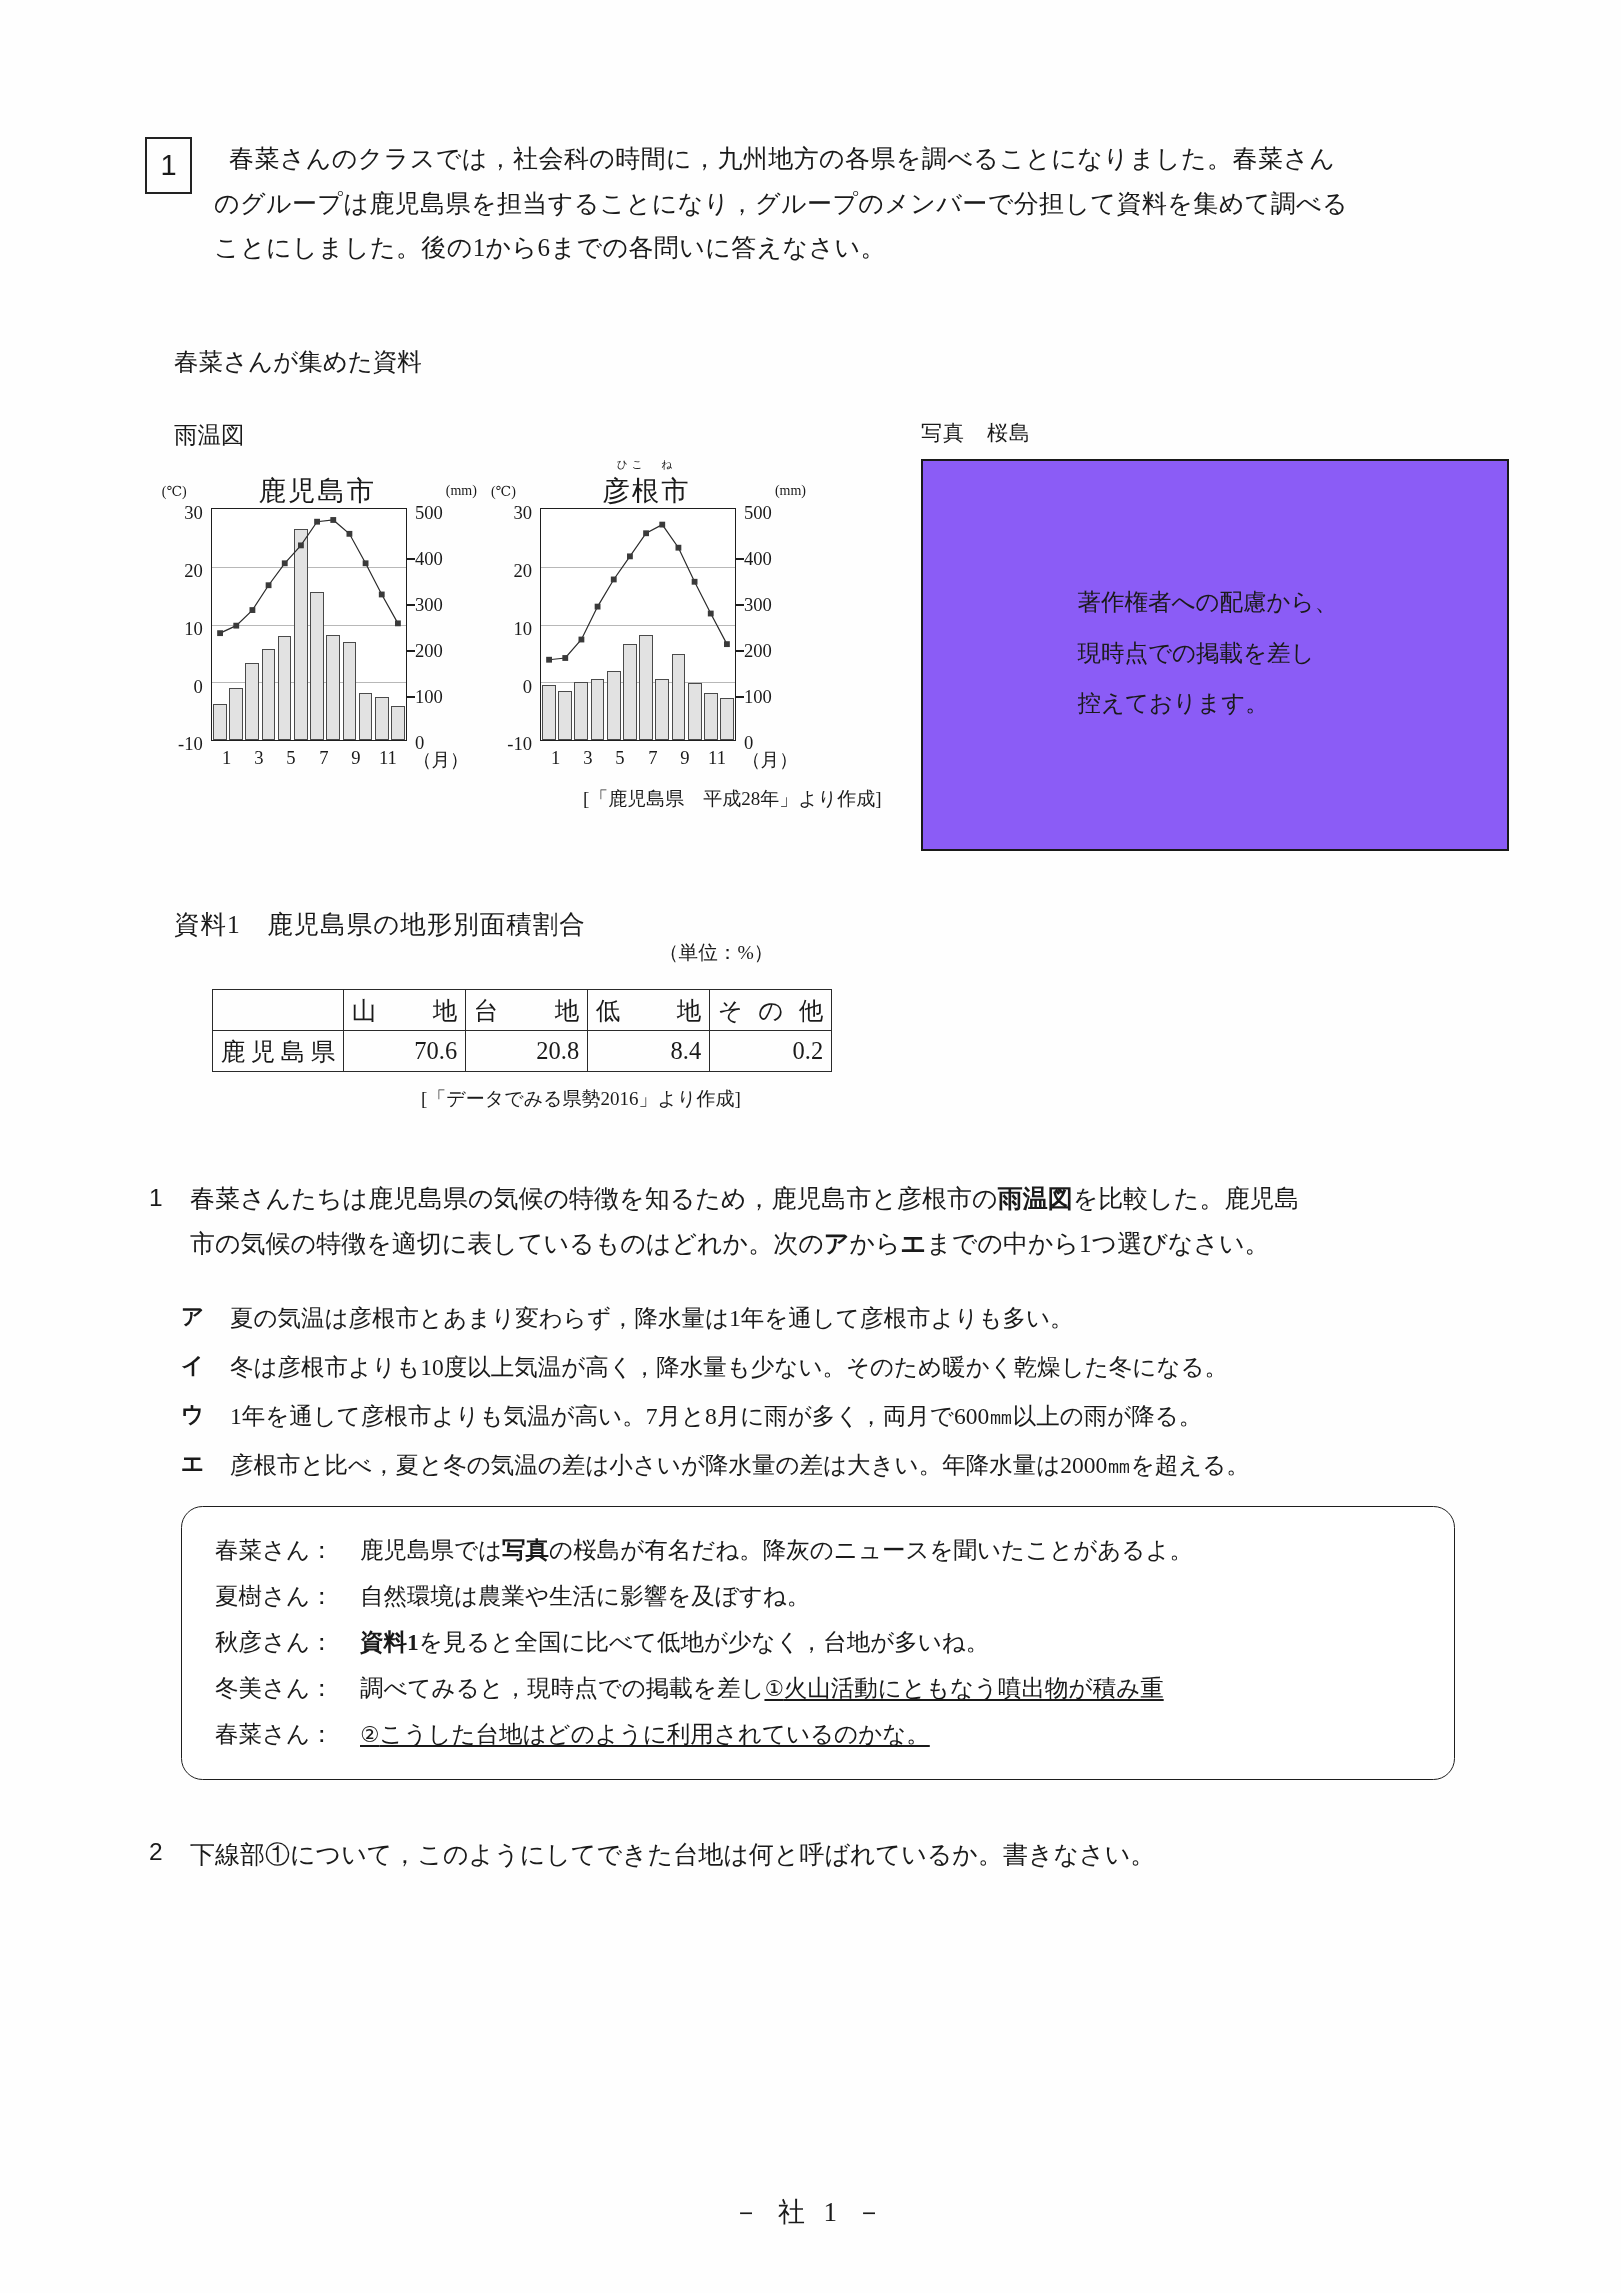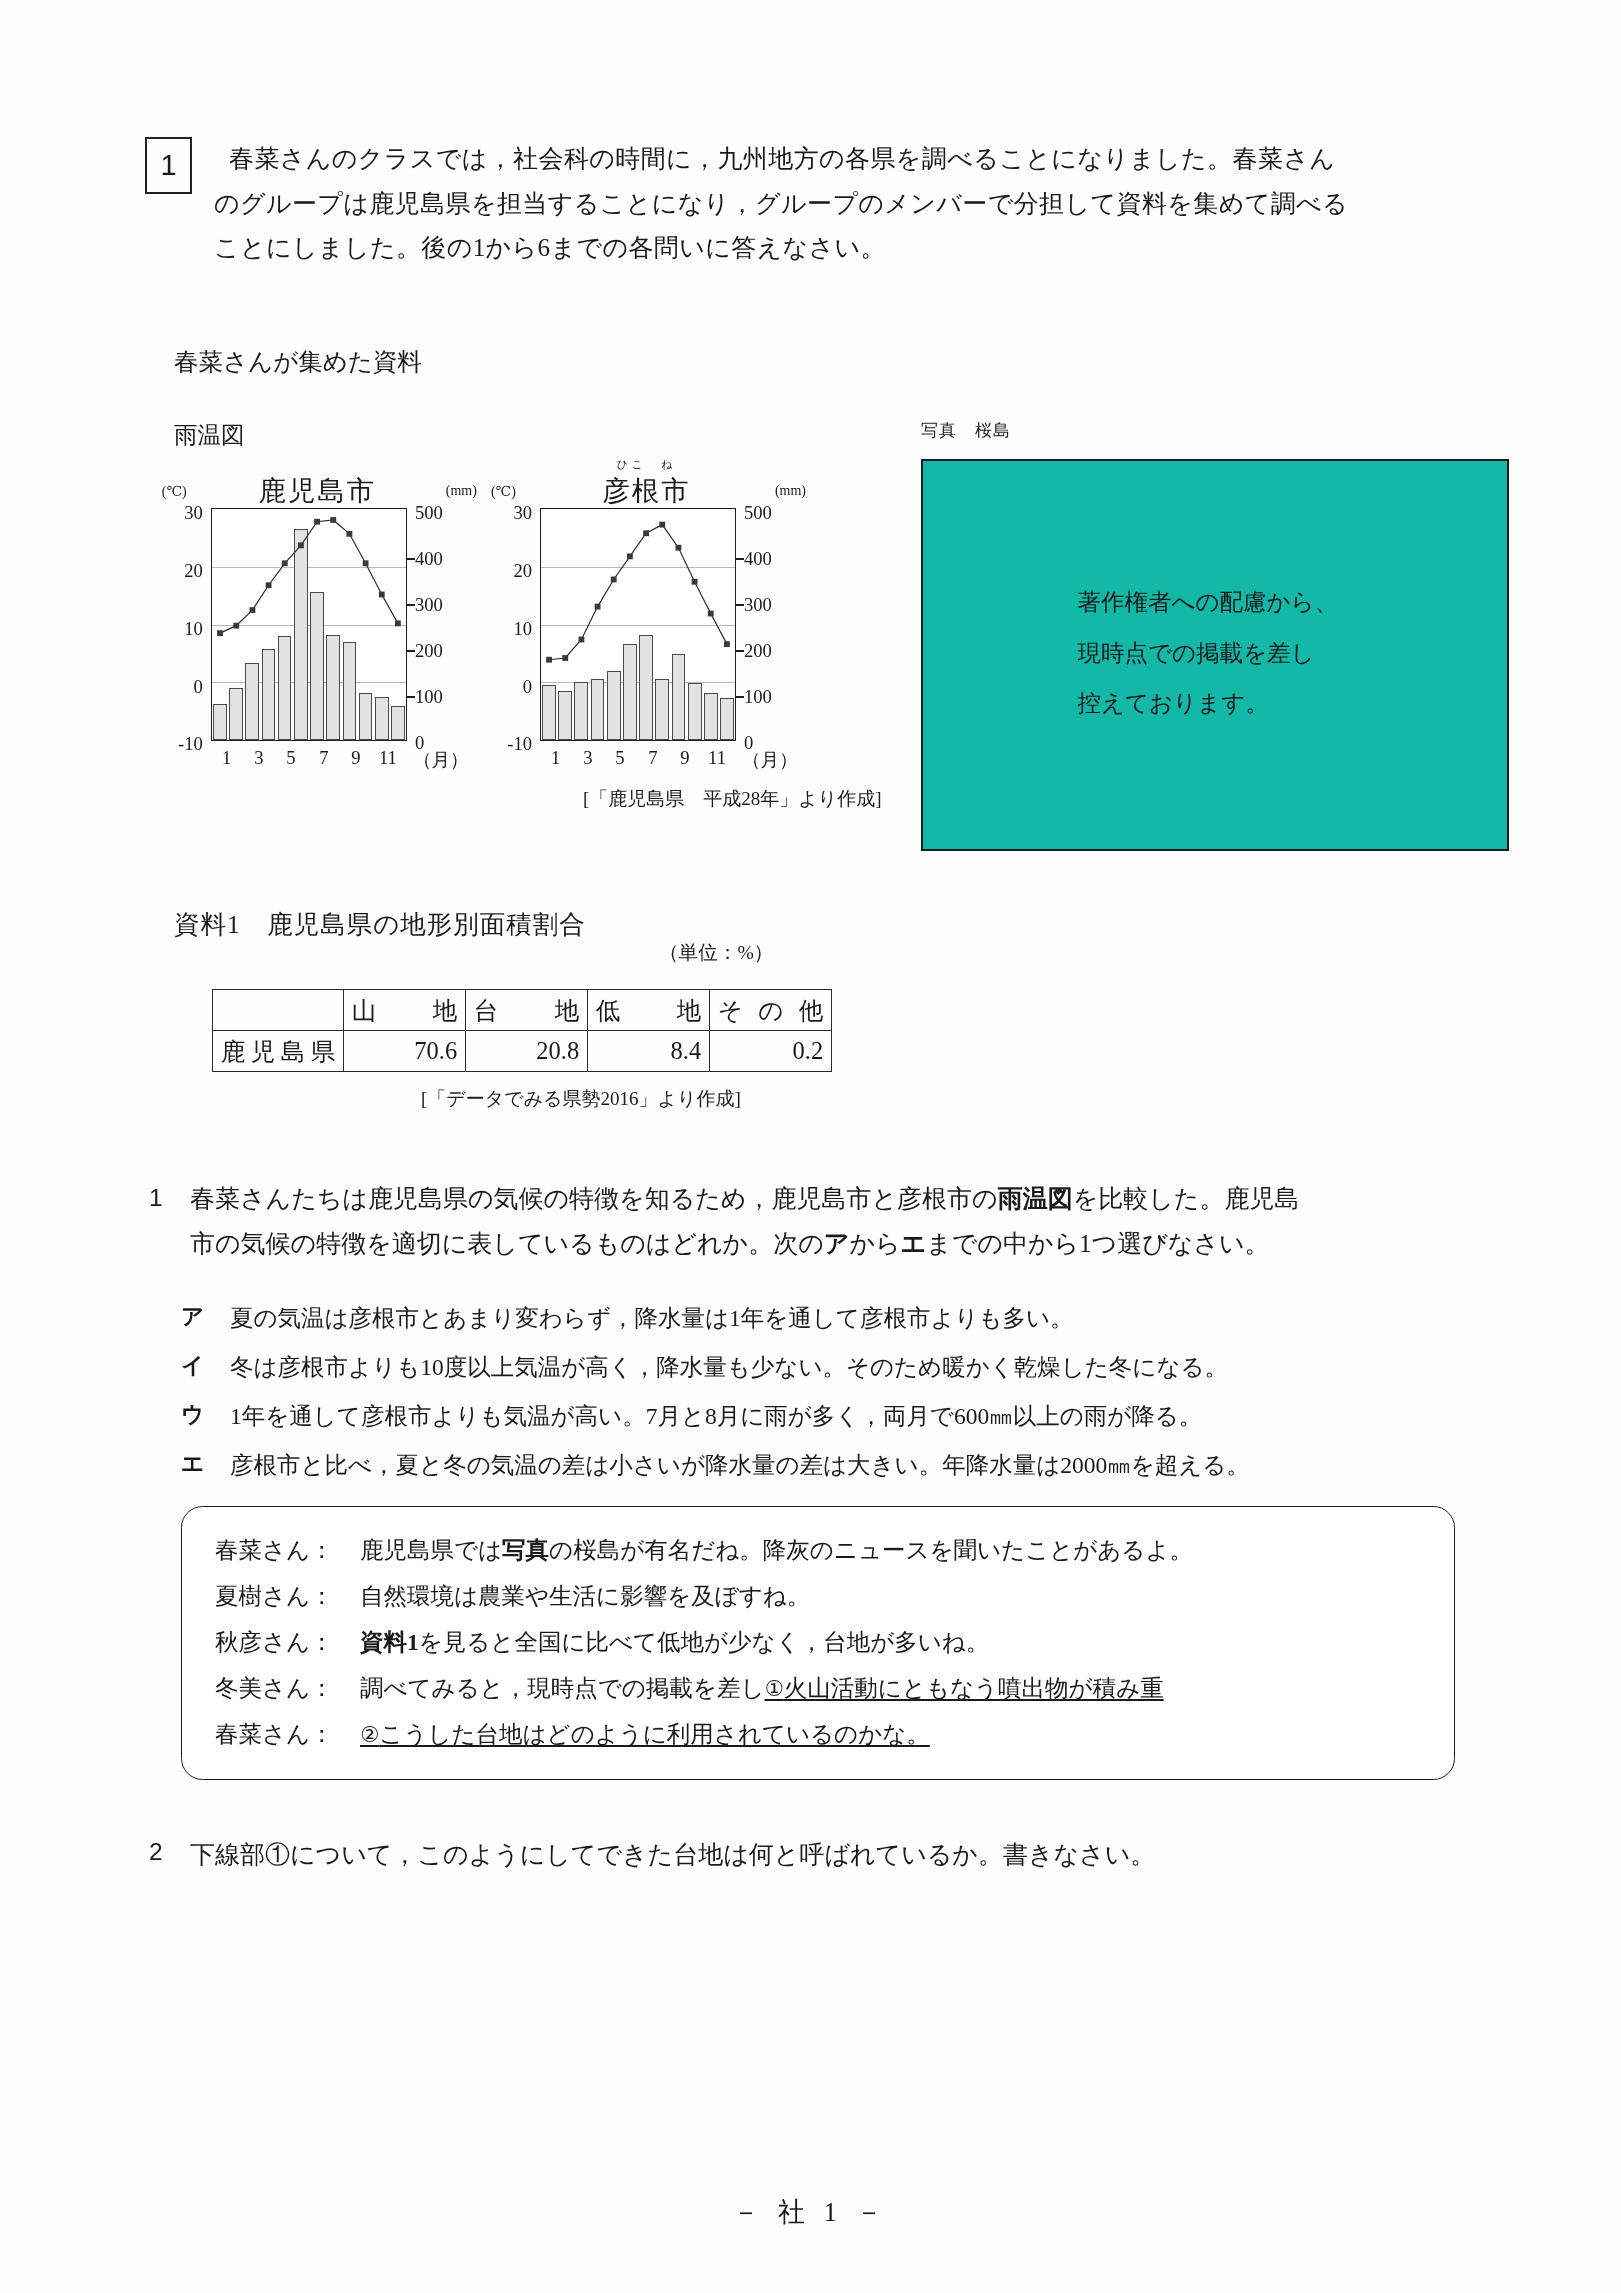--- a/index.html
+++ b/index.html
@@ -63,21 +63,21 @@
   .uonzu-label {
     position: absolute;
     left: 174px;
     top: 419px;
     font-size: 23.5px;
   }
   .photo-label {
     position: absolute;
     left: 921px;
     top: 419px;
-    font-size: 17px;
+    font-size: 21px;
     letter-spacing: 1px;
   }
 
   
   .charts-wrap {
     position: absolute;
     left: 152px;
     top: 461px;
     width: 706px;
     height: 343px;
@@ -217,21 +217,21 @@
 
   
   .photo-box {
     position: absolute;
     left: 921px;
     top: 459px;
     width: 588px;
     height: 392px;
     border: 2.2px solid #1a1a1a;
     box-sizing: border-box;
-    background: #14b8a6;
+    background: #8b5cf6;
   }
   .photo-note {
     position: absolute;
     left: 0;
     top: 116px;
     width: 100%;
     text-align: center;
     font-size: 23.5px;
     line-height: 2.15;
   }

